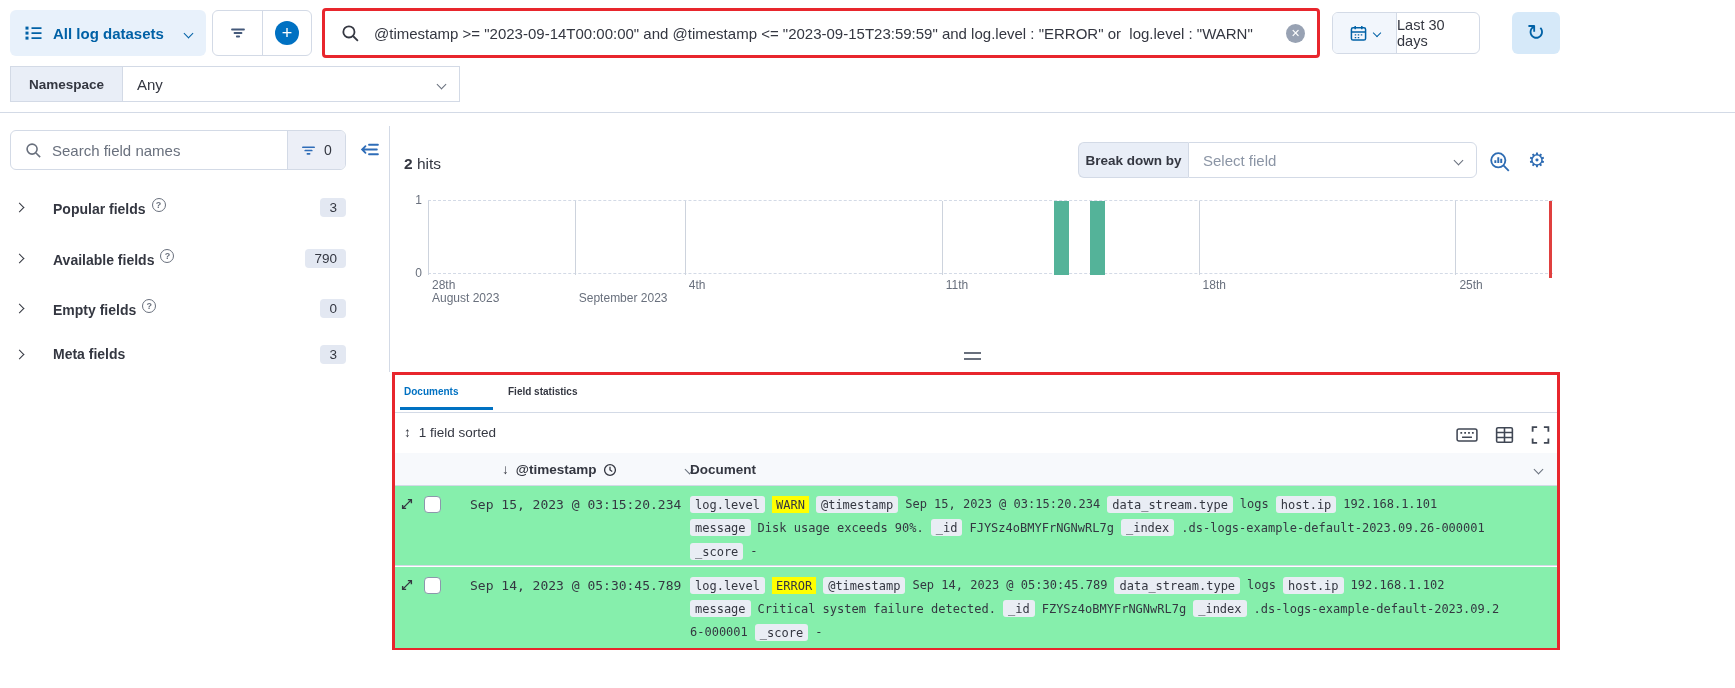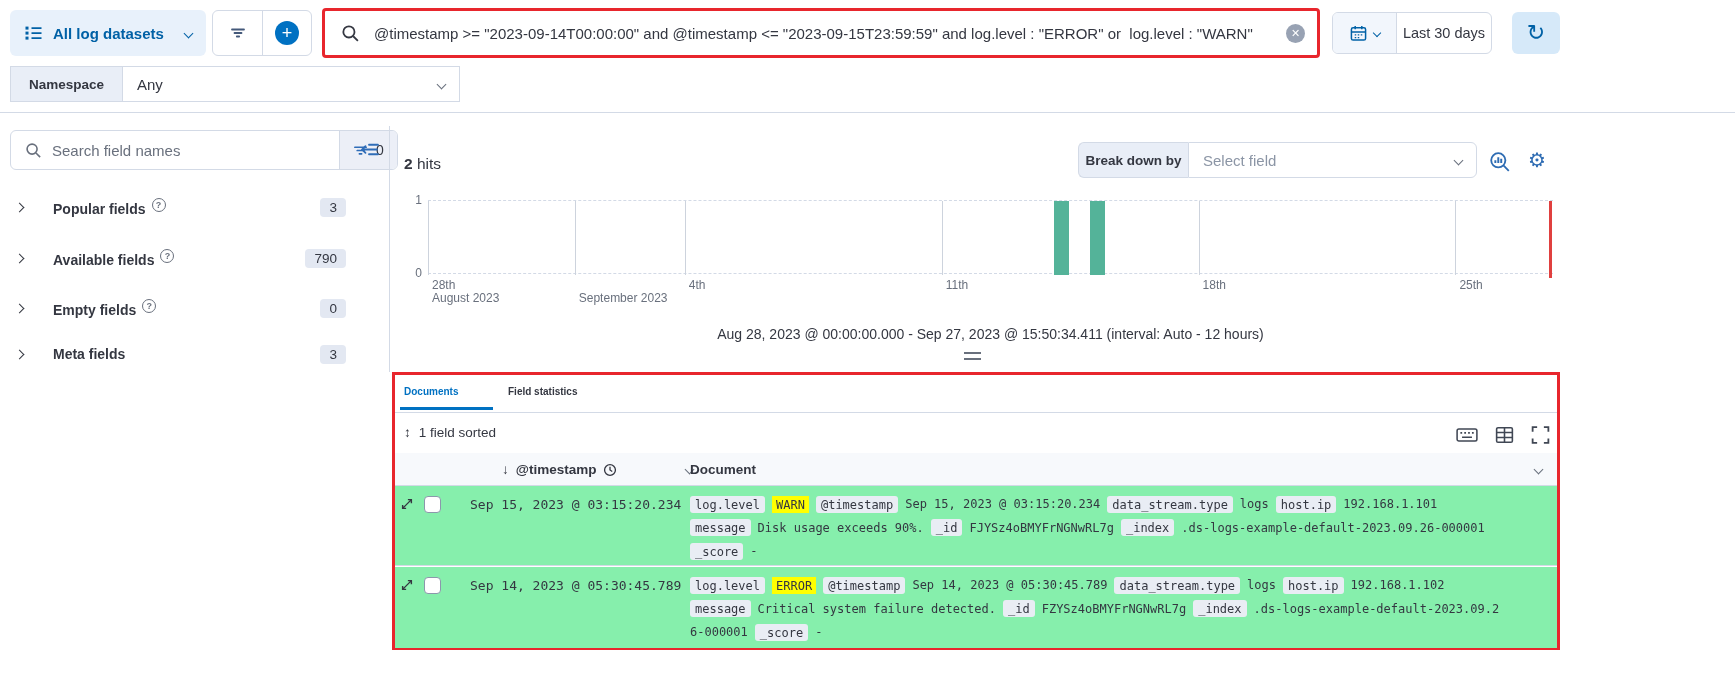--- a/index.html
+++ b/index.html
@@ -15,33 +15,33 @@
 
   
   .dataset-btn { left:10px; top:10px; width:196px; height:46px; background:#e8f1fb; border-radius:6px; display:flex; align-items:center; gap:10px; padding:0 14px; color:#0061a6; font-weight:700; font-size:15px; cursor:pointer; }
   .filter-group { left:212px; top:10px; width:100px; height:46px; background:#fff; border:1px solid #d3dae6; border-radius:6px; display:flex; align-items:center; }
   .filter-half { width:50%; height:100%; display:flex; align-items:center; justify-content:center; }
   .filter-half + .filter-half { border-left:1px solid #d3dae6; }
   .plus-circle { width:24px; height:24px; border-radius:50%; background:#0071c2; color:#fff; display:flex; align-items:center; justify-content:center; font-size:18px; line-height:1; font-weight:400; }
   .query-bar { left:322px; top:8px; width:998px; height:50px; background:#fff; border:3px solid #e8262d; border-radius:4px; display:flex; align-items:center; padding:0 12px 0 16px; }
   .query-text { flex:1; font-size:15px; color:#343741; white-space:pre; overflow:hidden; margin-left:14px; }
   .clear-btn { width:19px; height:19px; border-radius:50%; background:#98a2b3; color:#fff; display:flex; align-items:center; justify-content:center; font-size:11px; line-height:1; }
-  .datepicker { left:1332px; top:12px; width:160px; height:42px; border:1px solid #d3dae6; border-radius:6px; display:flex; background:#fff; overflow:hidden; }
+  .datepicker { left:1332px; top:12px; width:148px; height:42px; border:1px solid #d3dae6; border-radius:6px; display:flex; background:#fff; overflow:hidden; }
   .dp-left { width:64px; display:flex; align-items:center; justify-content:center; gap:7px; background:#f2f6fc; border-right:1px solid #d3dae6; color:#0061a6; }
   .dp-right { flex:1; display:flex; align-items:center; justify-content:center; font-size:14.5px; color:#343741; }
   .refresh-btn { left:1512px; top:12px; width:48px; height:42px; background:#d6e9f9; border-radius:6px; display:flex; align-items:center; justify-content:center; color:#0061a6; font-size:22px; }
 
   
   .ns-control { left:10px; top:66px; width:450px; height:36px; border:1px solid #d3dae6; border-radius:0; display:flex; background:#fff; overflow:hidden; }
   .ns-label { width:112px; background:#e9eef7; display:flex; align-items:center; justify-content:center; font-size:13.5px; font-weight:700; border-right:1px solid #d3dae6; }
   .ns-value { flex:1; display:flex; align-items:center; padding:0 14px; font-size:15px; }
   .ns-value .chev { margin-left:auto; color:#69707d; }
 
   
-  .fld-search { left:10px; top:130px; width:388px; height:40px; border:1px solid #d3dae6; border-radius:6px; background:#fff; display:flex; align-items:center; overflow:hidden; }
+  .fld-search { left:10px; top:130px; width:336px; height:40px; border:1px solid #d3dae6; border-radius:6px; background:#fff; display:flex; align-items:center; overflow:hidden; }
   .fld-search input { border:0; outline:none; flex:1; font-size:15px; color:#343741; font-family:"Liberation Sans",sans-serif; }
   .fld-search input::placeholder { color:#69707d; }
   .fld-search .seg { width:58px; height:100%; background:#eceff7; border-left:1px solid #d3dae6; display:flex; align-items:center; justify-content:center; gap:8px; font-size:14px; }
   .collapse-btn { left:358px; top:138px; width:22px; height:22px; color:#2f6db8; display:flex; align-items:center; justify-content:center; }
   .side-section { left:10px; width:336px; height:26px; display:flex; align-items:center; gap:14px; cursor:pointer; }
   .side-section .sec-chev { color:#343741; margin-left:6px; }
   .sec-label { font-size:14px; font-weight:700;padding-left:16px; }
   .help-circ { display:inline-flex; width:14px; height:14px; border:1px solid #69707d; border-radius:50%; color:#69707d; font-size:9px; align-items:center; justify-content:center; vertical-align:super; margin-left:6px; }
   .count-badge { margin-left:auto; background:#e3e8f2; border-radius:4px; padding:2px 9px; font-size:13.5px; color:#343741; }
 
@@ -237,21 +237,20 @@
     <div id="xlabels">
         <div class="xlab" style="left: 4px; top: 78px;">28th</div>
         <div class="xlab" style="left: 4px; top: 91px;">August 2023</div>
         <div class="xlab" style="left: 150.771px; top: 91px;">September 2023</div>
         <div class="xlab" style="left: 260.849px; top: 78px;">4th</div>
         <div class="xlab" style="left: 517.699px; top: 78px;">11th</div>
         <div class="xlab" style="left: 774.548px; top: 78px;">18th</div>
         <div class="xlab" style="left: 1031.4px; top: 78px;">25th</div>
       </div>
   </div>
-  <div class="abs chart-caption">Aug 28, 2023 @ 00:00:00.000 - Sep 27, 2023 @ 15:50:34.411 (interval: Auto - 12 hours)</div>
   <div class="abs resize-handle"></div>
 
   <div class="ann-box" style="left:392px; top:372px; width:1168px; height:278px;"></div>
 
   <div class="tab active" style="left:404px;">Documents</div>
   <div class="tab" style="left:508px;">Field statistics</div>
   <div class="tab-underline"></div>
   <div class="hline" style="left:395px; top:412px; width:1162px;"></div>
 
   <div class="abs sorted-row">

